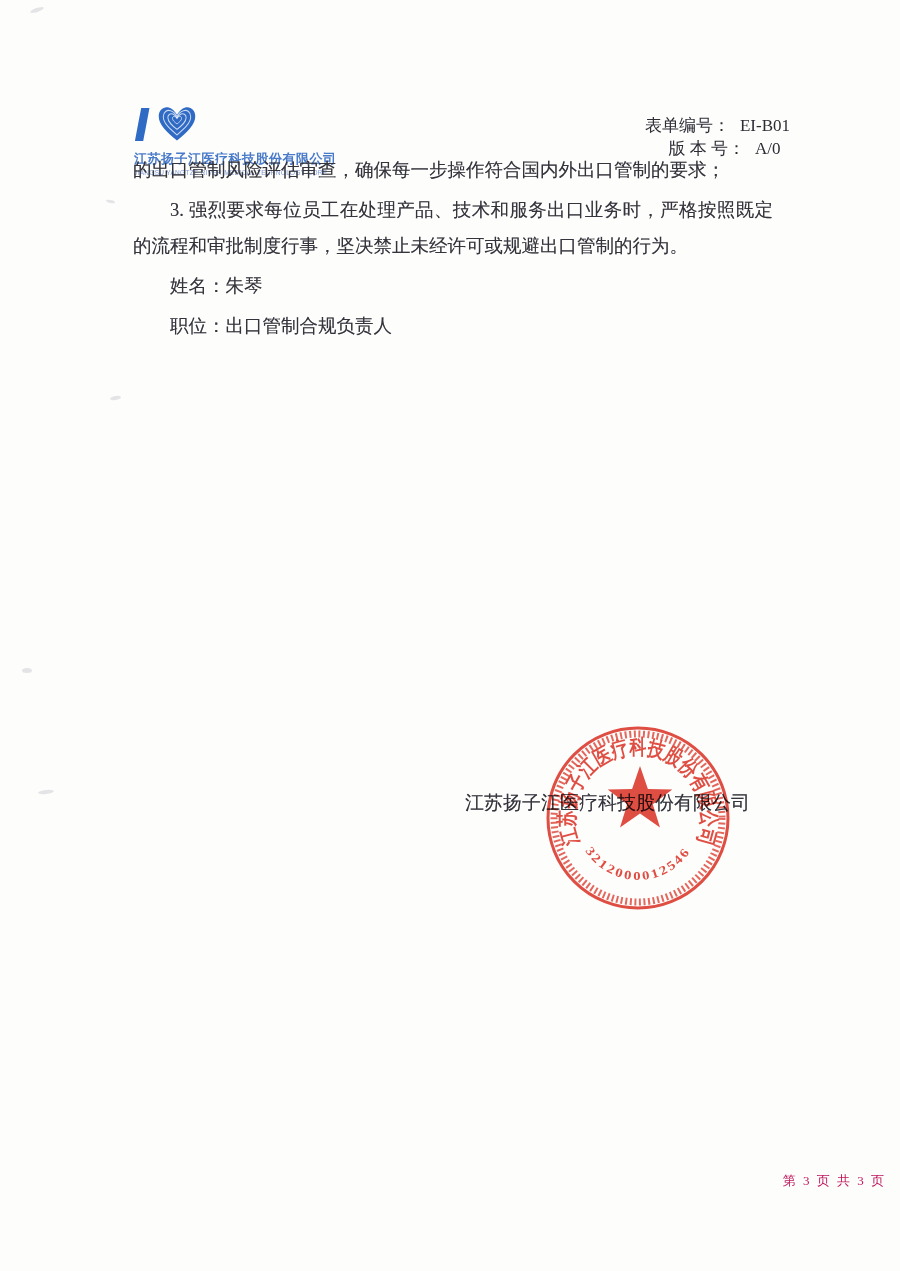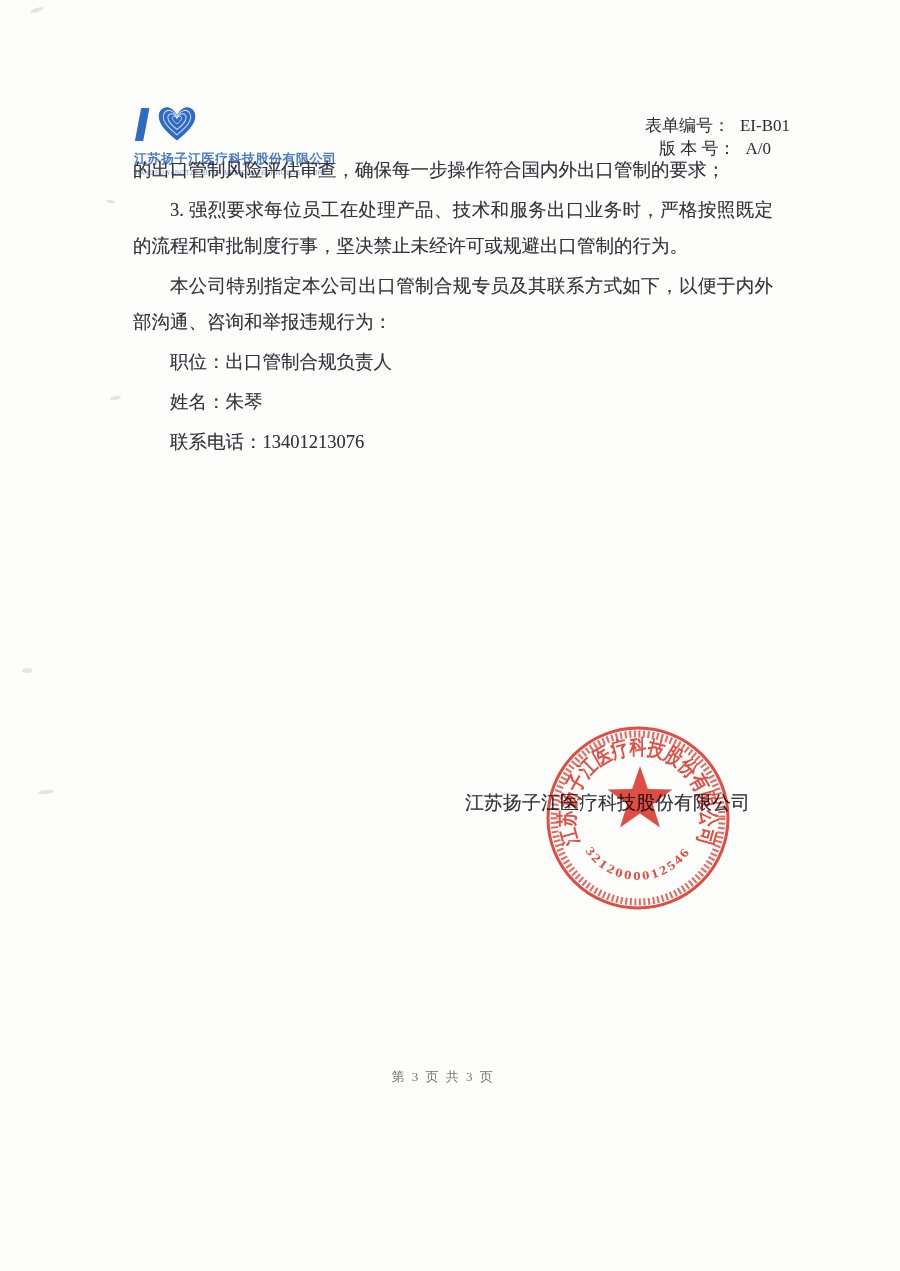--- a/index.html
+++ b/index.html
@@ -14,21 +14,21 @@
     display:flex; align-items:center; gap:4px;
     color:#2f6ac4; font-family:"DejaVu Sans","Liberation Sans",sans-serif;
     font-weight:800; font-style:italic; font-size:44px; line-height:44px; letter-spacing:1px;
   }
   .logo-heart{width:42px; height:40px; margin:0 1px 4px 1px;}
   .logo-cn{margin-top:2px; font-size:13px; font-weight:bold; color:#4a7bc8; letter-spacing:0.5px; white-space:nowrap;}
   .logo-en{margin-top:1px; font-size:6.5px; color:#7d99d2; letter-spacing:0.3px; white-space:nowrap;
            font-family:"Liberation Sans","DejaVu Sans",sans-serif;}
   .form-meta{
     position:absolute; right:110px; top:114px; font-size:17px; color:#2c2c35;
-    line-height:23px; text-align:left; white-space:nowrap;
+    line-height:23px; text-align:center; white-space:nowrap;
   }
   .form-meta .row{display:block;}
   .form-meta .row.second{padding-left:14px;}
   .form-meta .value{margin-left:10px; font-family:"Liberation Serif","DejaVu Serif",serif;}
   
   .doc-body{
     position:absolute; left:133px; top:152px; width:640px;
     font-size:18.5px; line-height:36px; text-align:justify;
     text-shadow:0 0 0.4px rgba(60,60,72,.45);
   }
@@ -41,22 +41,22 @@
     text-shadow:0 0 0.4px rgba(60,60,72,.45);
   }
   
   .seal{
     position:absolute; left:546px; top:726px; width:184px; height:184px;
     mix-blend-mode:multiply; opacity:0.87; pointer-events:none;
   }
   .seal text{font-family:"Liberation Serif","DejaVu Serif",serif; font-weight:bold;}
   
   .footer{
-    position:absolute; top:1068px; left:0; width:886px; text-align:center;
-    font-size:13px; color:#737373; letter-spacing:2px;
+    position:absolute; top:1172px; left:0; width:886px; text-align:right;
+    font-size:13px; color:#be185d; letter-spacing:2px;
   }
   
   .speck{position:absolute; background:rgba(100,100,125,.16); border-radius:50%;}
   .s1{left:30px; top:8px; width:14px; height:4px; transform:rotate(-18deg);}
   .s2{left:106px; top:200px; width:9px; height:3px; transform:rotate(12deg);}
   .s3{left:110px; top:396px; width:11px; height:4px; transform:rotate(-8deg);}
   .s4{left:22px; top:668px; width:10px; height:5px;}
   .s5{left:38px; top:790px; width:16px; height:4px; transform:rotate(-6deg);}
 </style>
 </head>
@@ -83,24 +83,22 @@
       <span>表单编号：</span><span class="value">EI-B01</span>
     </span>
     <span class="row second">
       <span>版 本 号：</span><span class="value">A/0</span>
     </span>
   </div>
 
   <main class="doc-body">
     <p>的出口管制风险评估审查，确保每一步操作符合国内外出口管制的要求；</p>
     <p class="indent">3. 强烈要求每位员工在处理产品、技术和服务出口业务时，严格按照既定的流程和审批制度行事，坚决禁止未经许可或规避出口管制的行为。</p>
-    <p class="indent">本公司特别指定本公司出口管制合规专员及其联系方式如下，以便于内外部沟通、咨询和举报违规行为：</p>
+    <p class="indent">姓名：朱琴</p>
     <p class="indent">职位：出口管制合规负责人</p>
-    <p class="indent">姓名：朱琴</p>
-    <p class="indent">联系电话：13401213076</p>
   </main>
 
   <div class="signature">
     <div>江苏扬子江医疗科技股份有限公司</div>
   </div>
 
   <svg class="seal" viewBox="0 0 184 184">
     <circle cx="92" cy="92" r="90" fill="none" stroke="#dd3327" stroke-width="3"></circle>
     <circle cx="92" cy="92" r="84" fill="none" stroke="#dd3327" stroke-width="7" stroke-dasharray="2 2.6" opacity="0.85"></circle>
     <defs>

